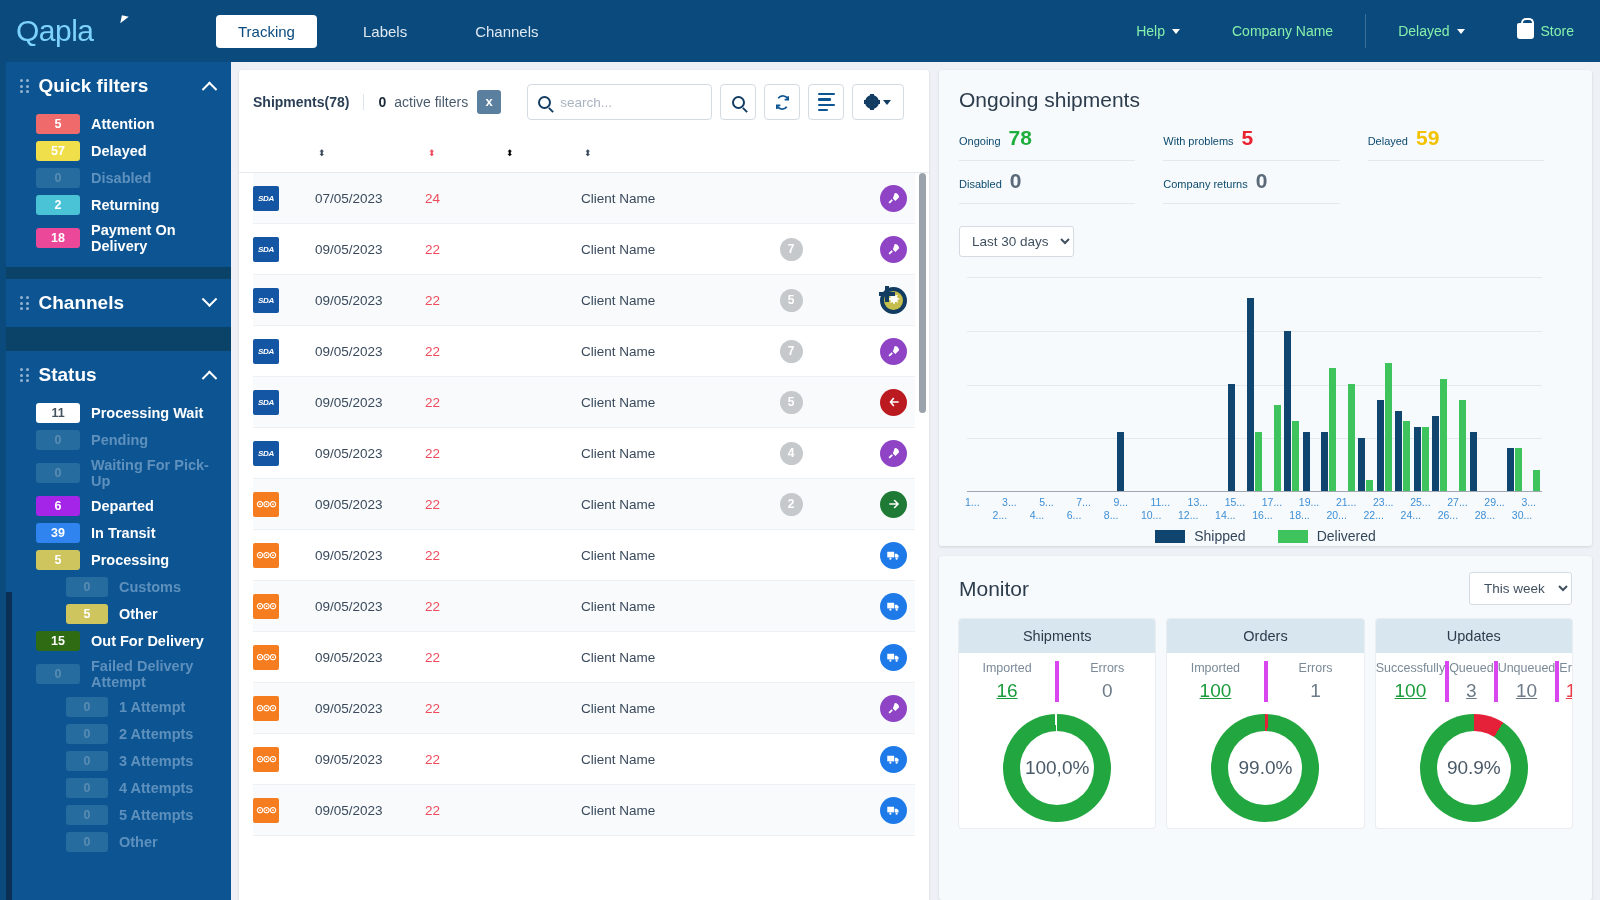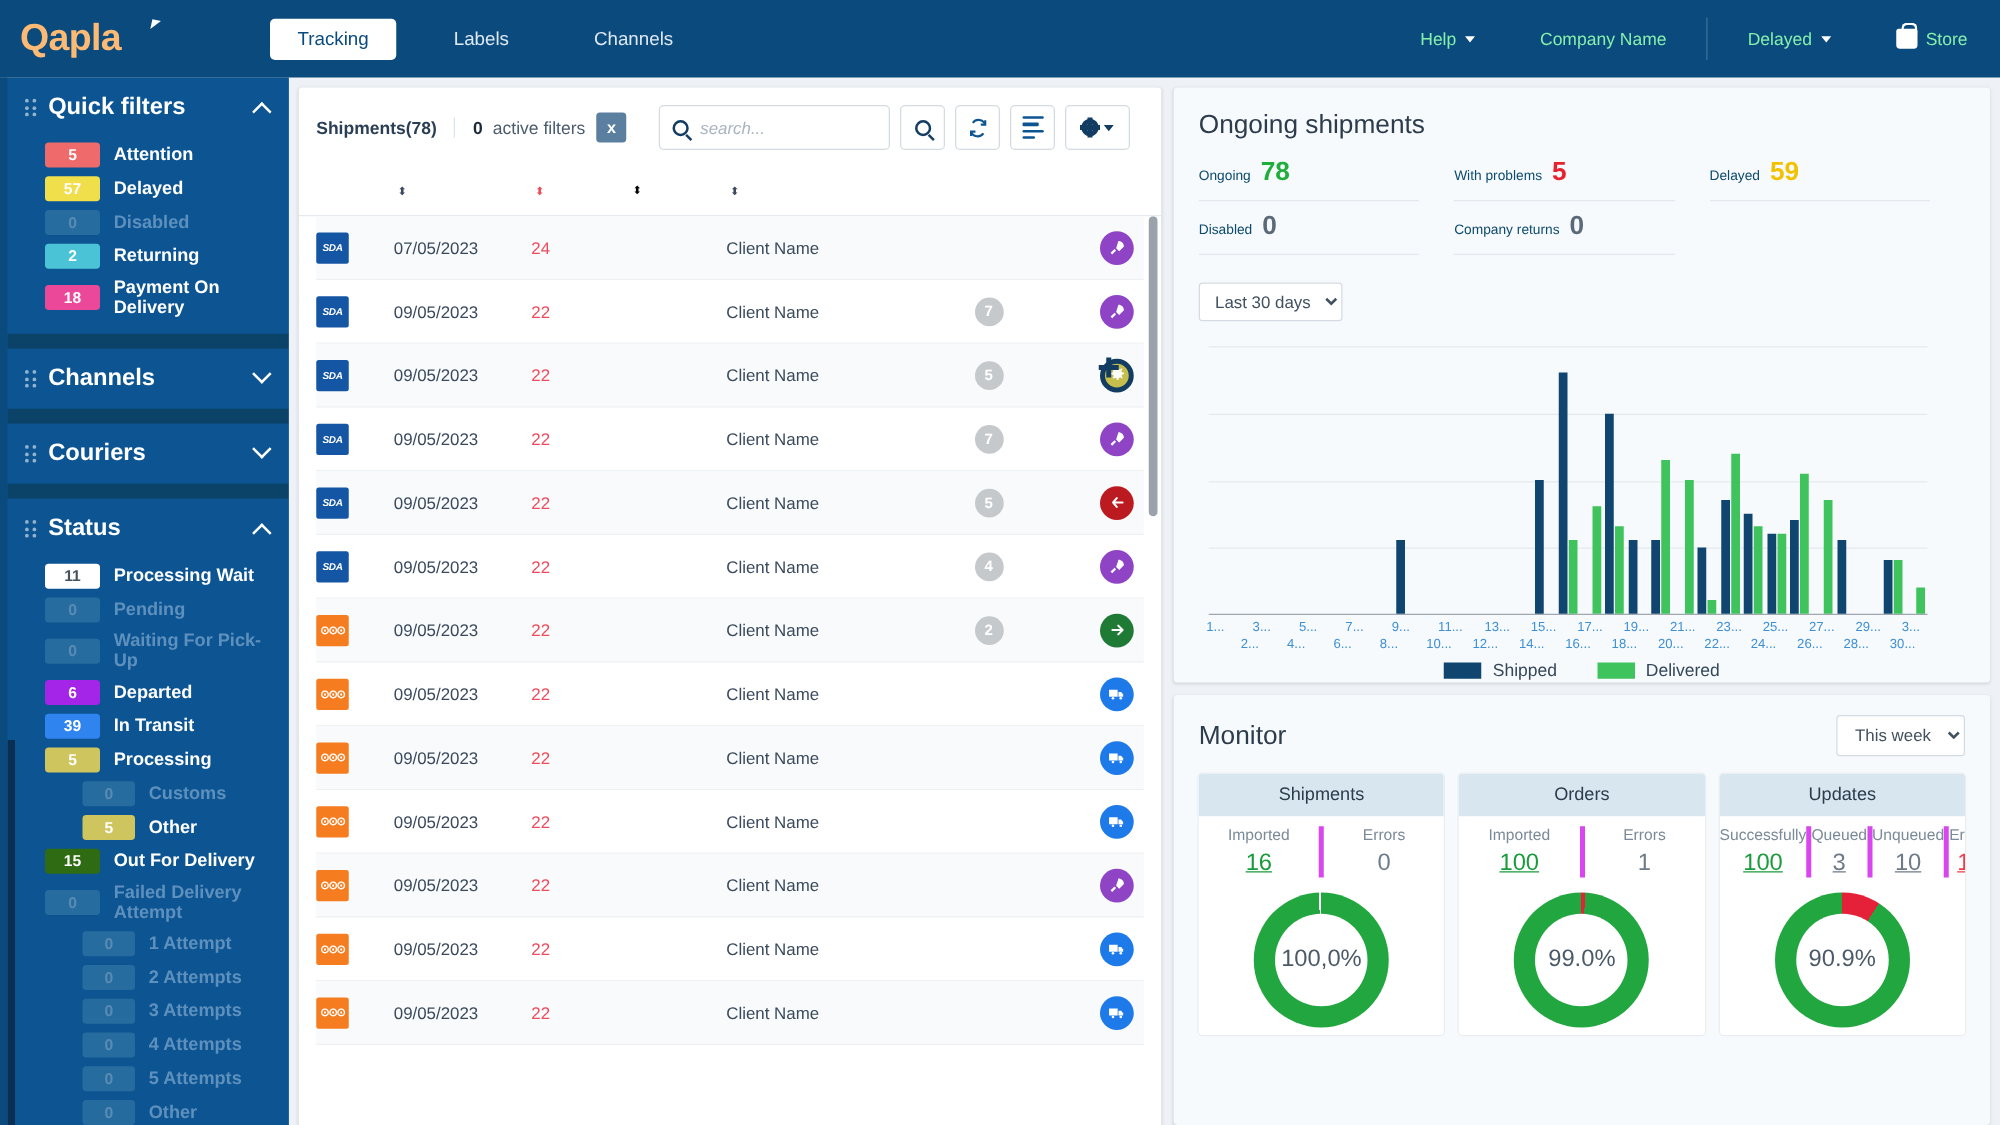--- a/index.html
+++ b/index.html
@@ -7,21 +7,21 @@
     width: 1600px; height: 900px;
     font-family: "Liberation Sans", sans-serif;
     background: #eef1f5;
     overflow: hidden;
   }
   
   .topbar {
     height: 62px; background: #0a4a7d; display: flex; align-items: center;
     position: relative; z-index: 30;
   }
-  .logo { color: #fdba74; font-size: 30px; font-weight: 700; letter-spacing: -.5px;
+  .logo { color: #7dd3fc; font-size: 30px; font-weight: 400; letter-spacing: -.5px;
           margin-left: 16px; width: 200px; position: relative; }
   .logo .tick { position:absolute; top:2px; right:88px; width:0;height:0;
       border-left:7px solid #fff; border-bottom:8px solid transparent; transform: rotate(12deg);}
   .nav-items { display: flex; align-items: center; gap: 4px; }
   .nav-item { color: #dfe9f3; font-size: 15px; padding: 8px 22px; border-radius: 4px; cursor: pointer; }
   .nav-item.active { background: #fff; color: #0a4a7d; font-weight: 400; }
   .nav-right { margin-left: auto; display: flex; align-items: center; color: #86efac; font-size: 14px; }
   .nav-right .ni { padding: 0 26px; display: flex; align-items: center; gap: 7px; cursor: pointer; white-space: nowrap;}
   .divider-v { width: 1px; height: 34px; background: #3c7099; margin: 0 6px; }
   .caret { display:inline-block; width:0;height:0;border-left:4.5px solid transparent;
@@ -70,21 +70,21 @@
   .tp-toolbar { display: flex; align-items: center; gap: 0; padding: 14px 12px 12px 14px; }
   .tp-count { font-size: 14px; color: #2a3f55; font-weight: 600; padding-right: 14px;
               border-right: 1px solid #dde3ea; }
   .tp-filters { font-size: 14px; color: #4a5b6d; padding: 0 9px 0 14px; display:flex;align-items:center;gap:8px;}
   .tp-filters b { color: #1b2a3a; }
   .xbtn { background: #5b7f9f; color: #fff; width: 24px; height: 24px; border: none;
           border-radius: 3px; font-size: 13px; font-weight: 700; cursor: pointer; line-height: 24px;}
   .searchbox { margin-left: 26px; width: 185px; height: 36px; border: 1px solid #d3dae2;
                border-radius: 4px; display: flex; align-items: center; padding: 0 10px; gap: 9px; background:#fff;}
   .searchbox input { border: none; outline: none; font-size: 13.5px; width: 100%;
-                     font-family: "Liberation Sans", sans-serif; color:#0f172a; background:transparent;font-style:italic;}
+                     font-family: "Liberation Sans", sans-serif; color:#0f172a; background:transparent;}
   .searchbox input::placeholder { color: #a9b4c0; }
   .mag { width:13px;height:13px;border:2px solid #123c62;border-radius:50%;position:relative;flex:0 0 13px;}
   .mag:after{content:"";position:absolute;right:-5px;bottom:-4px;width:6px;height:2px;background:#123c62;transform:rotate(45deg);}
   .tb-btn { width: 36px; height: 36px; border: 1px solid #d3dae2; border-radius: 4px;
             background: #fff; margin-left: 8px; display: flex; align-items: center;
             justify-content: center; cursor: pointer; color:#0d5592; }
   .tb-btn.wide { width: 52px; gap:4px; }
   .lines { display:flex;flex-direction:column;gap:3px;align-items:flex-start;}
   .lines i{display:block;height:2.4px;background:#0d5592;border-radius:1px;}
   .gear { width:14px;height:14px;border-radius:50%;border:4px solid #123c62;position:relative;}
@@ -252,34 +252,20 @@
               <i></i>
               <i></i>
               <i></i>
               <i></i>
             </span>
             <span>Channels</span>
             <span class="chev"></span>
           </div>
         </div>
         <div class="sec-gap"></div>
-        <div class="sec">
-          <div class="sec-head">
-            <span class="grip">
-              <i></i>
-              <i></i>
-              <i></i>
-              <i></i>
-              <i></i>
-              <i></i>
-            </span>
-            <span>Couriers</span>
-            <span class="chev"></span>
-          </div>
-        </div>
         <div class="sec-gap"></div>
         <div class="sec" style="padding-bottom: 10px;">
           <div class="sec-head">
             <span class="grip">
               <i></i>
               <i></i>
               <i></i>
               <i></i>
               <i></i>
               <i></i>

